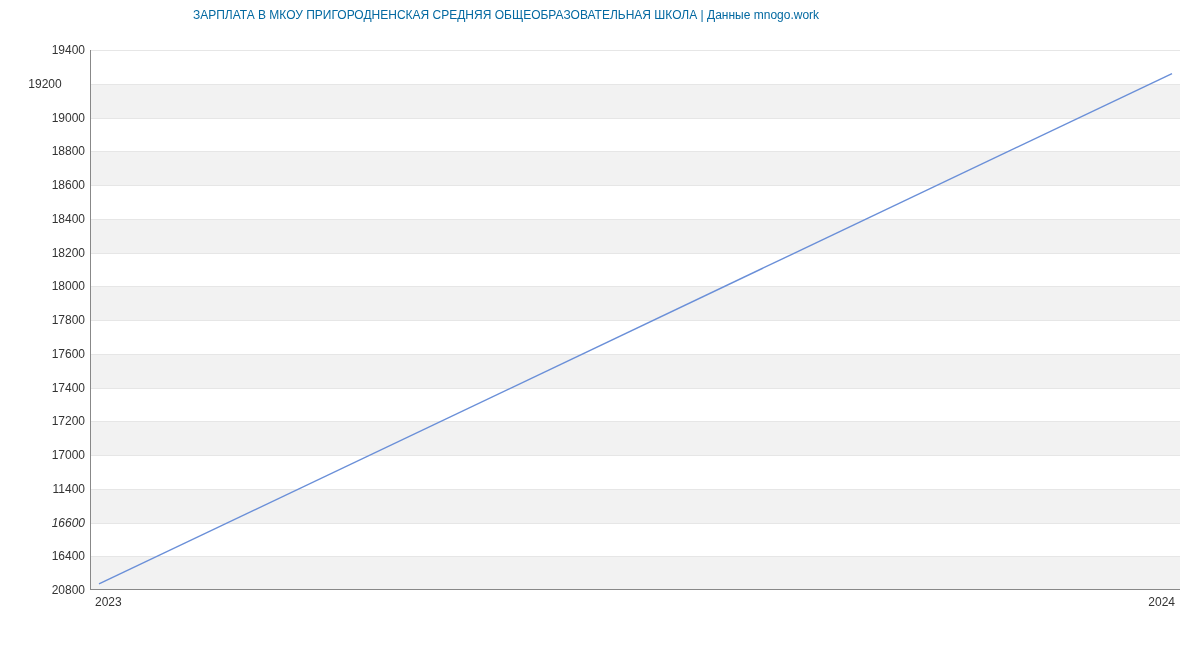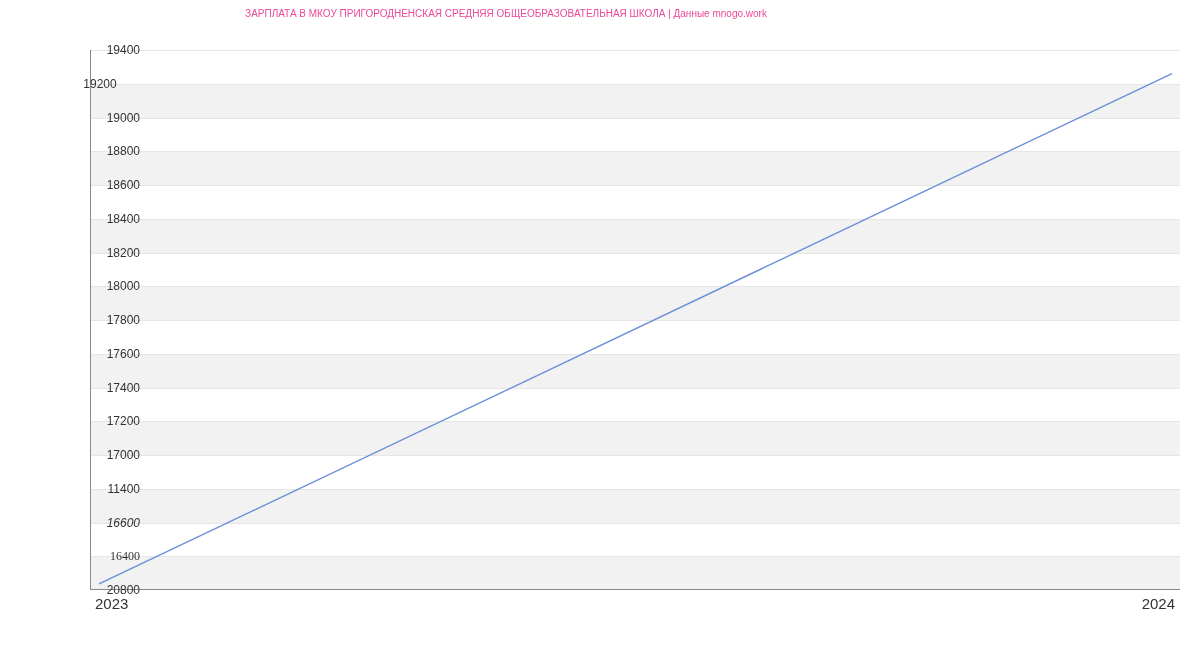--- a/index.html
+++ b/index.html
@@ -16,22 +16,22 @@
     position: relative;
     width: 1200px;
     height: 650px;
   }
   .title {
     position: absolute;
     top: 8px;
     left: 0;
     width: 1012px;
     text-align: center;
-    font-size: 10px;
-    color: #ec4899;
+    font-size: 12px;
+    color: #0369a1;
   }
   .plot {
     position: absolute;
     left: 90px;
     top: 50px;
     width: 1090px;
     height: 540px;
     border-left: 1px solid #888;
     border-bottom: 1px solid #888;
     box-sizing: border-box;
@@ -45,31 +45,31 @@
   }
   .gridline {
     position: absolute;
     left: 0;
     width: 100%;
     height: 1px;
     background: #e6e6e6;
   }
   .ytick {
     position: absolute;
-    right: 1060px;
+    right: 1115px;
     width: 80px;
     text-align: right;
     font-size: 12px;
     color: #333;
     transform: translateY(-50%);
   }
   .xtick {
     position: absolute;
     top: 595px;
-    font-size: 15px;
+    font-size: 12px;
     color: #333;
   }
   svg.line {
     position: absolute;
     left: 0;
     top: 0;
     width: 100%;
     height: 100%;
   }
 </style>
@@ -105,21 +105,21 @@
       <div class="gridline" style="top: 33.75px;"></div>
       <div class="gridline" style="top: 0px;"></div>
       <svg class="line" id="line-svg" preserveAspectRatio="none" viewBox="0 0 1090 540">
         <path d="M8 534.9375 L1082 23.624999999999975" fill="none" stroke="#6a8fd8" stroke-width="1.4"></path>
       </svg>
   </div>
 
   <div class="xtick" id="xtick-left" style="left:95px;">2023</div>
   <div class="xtick" id="xtick-right" style="right:25px;">2024</div>
 <div class="ytick" style="top: 590px;">20800</div>
-    <div class="ytick" style="top: 556.25px; font-family: Liberation Serif, serif;">16400</div>
+    <div class="ytick" style="top: 556.25px;">16400</div>
     <div class="ytick" style="top: 522.5px; font-style: italic;">16600</div>
     <div class="ytick" style="top: 488.75px;">11400</div>
     <div class="ytick" style="top: 455px;">17000</div>
     <div class="ytick" style="top: 421.25px;">17200</div>
     <div class="ytick" style="top: 387.5px;">17400</div>
     <div class="ytick" style="top: 353.75px;">17600</div>
     <div class="ytick" style="top: 320px;">17800</div>
     <div class="ytick" style="top: 286.25px;">18000</div>
     <div class="ytick" style="top: 252.5px;">18200</div>
     <div class="ytick" style="top: 218.75px;">18400</div>

